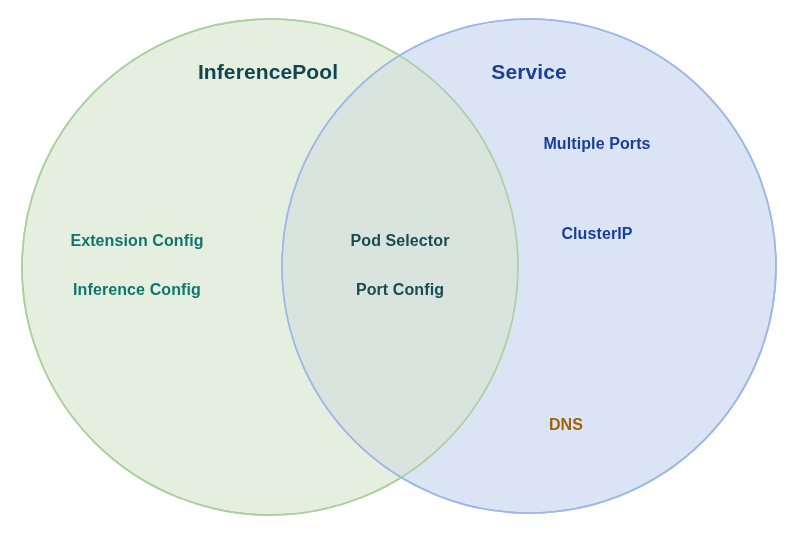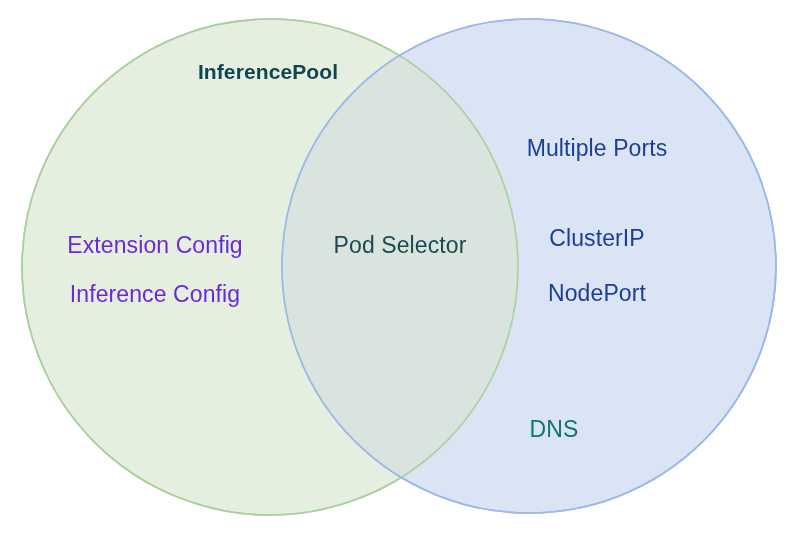--- a/index.html
+++ b/index.html
@@ -46,41 +46,41 @@
     top: 60px;
     color: #0f4650;
   }
   .title-right {
     left: 529px;
     top: 60px;
     color: #1b3f96;
   }
   .item {
     position: absolute;
-    font-size: 23px;
-    font-weight: normal;
+    font-size: 16px;
+    font-weight: bold;
     white-space: nowrap;
     transform: translateX(-50%);
     letter-spacing: 0.1px;
   }
   .item-left {
-    left: 155px;
-    color: #6d28d9;
+    left: 137px;
+    color: #0f766e;
   }
   .item-center {
     left: 400px;
     color: #1b4a52;
   }
   .item-right {
     left: 597px;
     color: #1b3f95;
   }
   .item-right-dns {
-    left: 554px;
-    color: #0f766e;
+    left: 566px;
+    color: #a16207;
   }
 </style>
 </head>
 <body>
 
 <div id="stage" style="background: rgb(255, 255, 255); border-radius: 30px;">
 
   <svg class="venn-svg" viewBox="0 0 800 533">
     <defs>
       <clipPath id="clip-left-circle">
@@ -98,25 +98,26 @@
 
     <circle id="circle-left-outline" cx="270" cy="267" r="248" fill="none" stroke="#a9d09d" stroke-width="1.6"></circle>
 
     <circle id="circle-right-outline" cx="529" cy="266" r="247" fill="none" stroke="#9cb8e9" stroke-width="1.6"></circle>
   </svg>
 
   <div class="layer-text">
 
     <div class="title title-left">InferencePool</div>
 
+    <div class="title title-right">Service</div>
 
     <div class="item item-left" style="top:232px">Extension Config</div>
     <div class="item item-center" style="top:232px">Pod Selector</div>
 
     <div class="item item-left" style="top:281px">Inference Config</div>
+    <div class="item item-center" style="top:281px">Port Config</div>
 
     <div class="item item-right" style="top:135px">Multiple Ports</div>
     <div class="item item-right" style="top:225px">ClusterIP</div>
-    <div class="item item-right" style="top:280px">NodePort</div>
     <div class="item item-right-dns" style="top:416px">DNS</div>
 
   </div>
 </div>
 
 </body></html>

